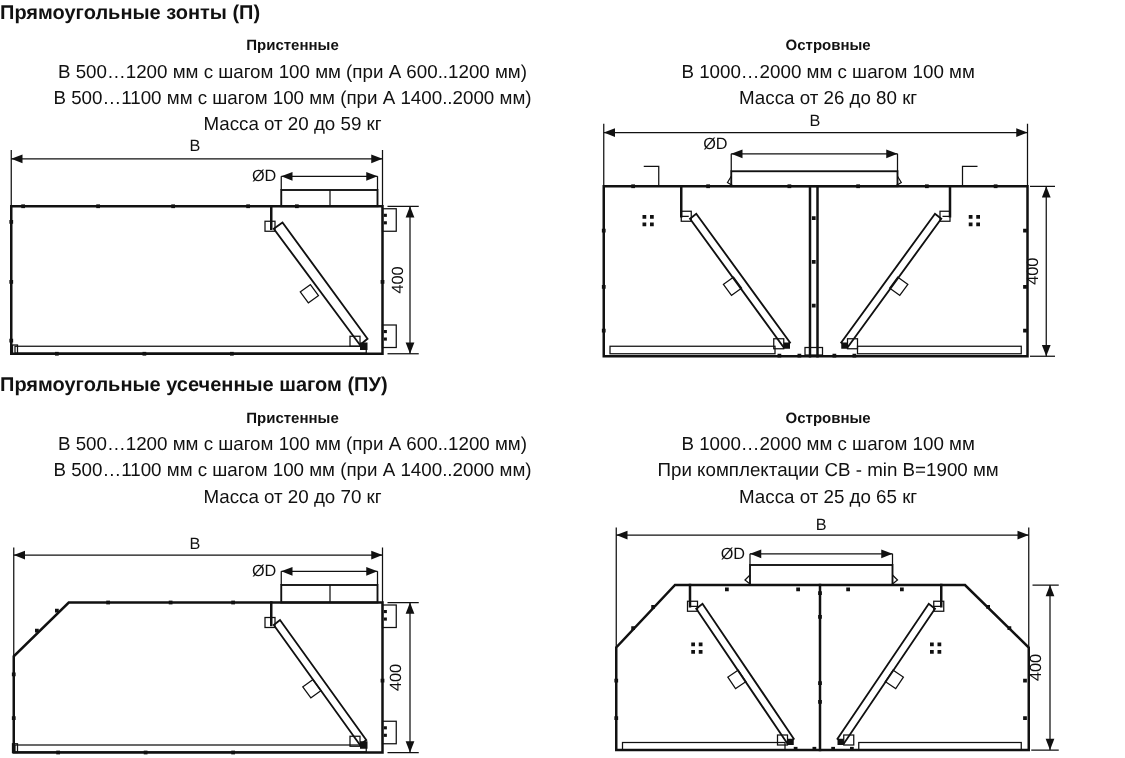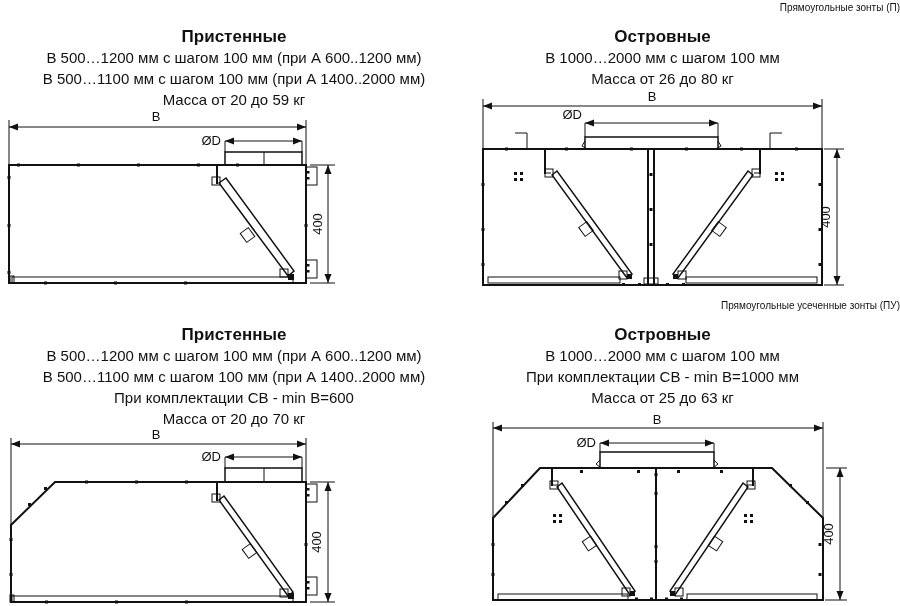--- a/index.html
+++ b/index.html
@@ -1,21 +1,21 @@
 <!DOCTYPE html>
 <html><head>
 <meta charset="utf-8">
 <style>
   html,body{margin:0;padding:0;background:#fff;}
   .canvas{position:relative;width:900px;height:606px;background:#fff;overflow:hidden;
           font-family:"Liberation Sans",sans-serif;color:#111;}
-  .diagram-title{position:absolute;left:0;width:100%;text-align:right;
-                 font-weight:400;font-size:10px;}
+  .diagram-title{position:absolute;left:0;width:100%;text-align:left;
+                 font-weight:700;font-size:16px;}
   .spec-block{position:absolute;text-align:center;font-size:15px;line-height:21px;}
-  .spec-heading{font-weight:700;font-size:17px;}
+  .spec-heading{font-weight:700;font-size:12px;}
   svg{position:absolute;}
   svg text{font-family:"Liberation Sans",sans-serif;font-size:13px;fill:#111;}
   .thick{stroke:#111;stroke-width:2;fill:none;stroke-linecap:square;}
   .thin{stroke:#111;stroke-width:1;fill:none;}
   .wfill{fill:#fff;stroke:#111;stroke-width:1.5;}
   .ah{fill:#111;stroke:none;}
   .dot{fill:#111;stroke:none;}
 </style>
 </head>
 <body>
@@ -197,35 +197,34 @@
     <g>
       <line class="thin" x1="354" y1="61" x2="374" y2="61"></line>
       <line class="thin" x1="354" y1="197" x2="374" y2="197"></line>
       <line class="thin" x1="367" y1="61" x2="367" y2="197"></line>
       <polygon class="ah" points="367,61 363.5,70 370.5,70"></polygon>
       <polygon class="ah" points="367,197 363.5,188 370.5,188"></polygon>
       <text text-anchor="middle" transform="translate(360 129) rotate(-90)">400</text>
     </g>
   </svg>
 
-  <div class="diagram-title" style="top:300px;">Прямоугольные усеченные зонты (ПУ)</div>
+  <div class="diagram-title" style="top:300px;">Прямоугольные усеченные шагом (ПУ)</div>
 
   <div class="spec-block" style="left:10px;top:324px;width:448px;">
     <div class="spec-heading">Пристенные</div>
     <div>В 500…1200 мм с шагом 100 мм (при А 600..1200 мм)</div>
     <div>В 500…1100 мм с шагом 100 мм (при А 1400..2000 мм)</div>
-    <div>При комплектации СВ - min B=600</div>
     <div>Масса от 20 до 70 кг</div>
   </div>
 
   <div class="spec-block" style="left:445px;top:324px;width:435px;">
     <div class="spec-heading">Островные</div>
     <div>В 1000…2000 мм с шагом 100 мм</div>
-    <div>При комплектации СВ - min B=1000 мм</div>
-    <div>Масса от 25 до 63 кг</div>
+    <div>При комплектации СВ - min B=1900 мм</div>
+    <div>Масса от 25 до 65 кг</div>
   </div>
 
   <svg style="left:0;top:428px;" width="340" height="178" viewBox="0 0 340 178">
     <g>
       <line class="thin" x1="11" y1="10" x2="11" y2="97"></line>
       <line class="thin" x1="306" y1="10" x2="306" y2="54"></line>
       <line class="thin" x1="11" y1="16" x2="306" y2="16"></line>
       <polygon class="ah" points="11,16 20,12.5 20,19.5"></polygon>
       <polygon class="ah" points="306,16 297,12.5 297,19.5"></polygon>
       <text x="156" y="11" text-anchor="middle">В</text>

